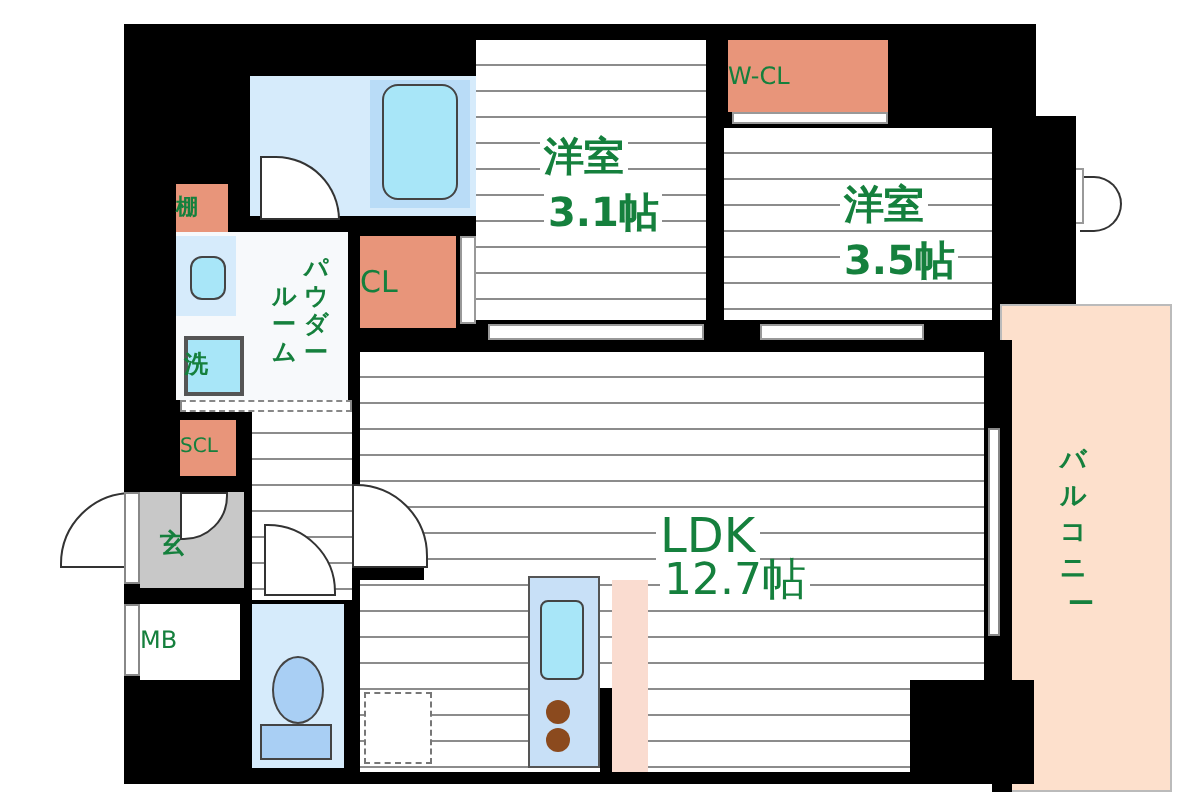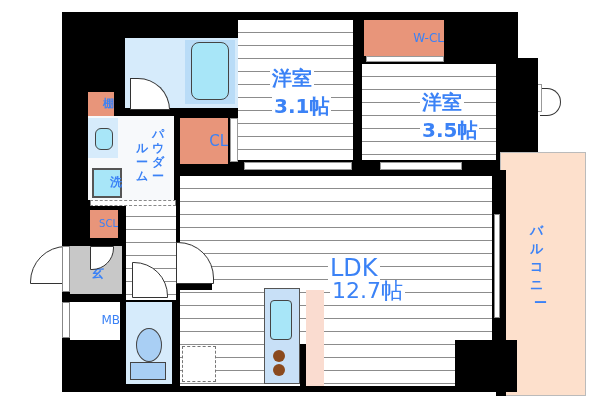--- a/index.html
+++ b/index.html
@@ -3,21 +3,21 @@
 <meta charset="utf-8">
 <style>
   html, body { margin:0; padding:0; background:#ffffff; }
   body { width:600px; height:404px; position:relative; overflow:hidden; font-family:"DejaVu Sans", sans-serif; }
   .abs { position:absolute; box-sizing:border-box; }
   .wall { background:#000; }
   .floor { background:#fff;
     background-image: repeating-linear-gradient(to bottom, #ffffff 0px, #ffffff 12px, #8c8c8c 12px, #8c8c8c 13px); }
   .wet { background:#d6ebfb; }
   .storage { background:#e8957a; }
-  .lbl { position:absolute; color:#3b82f6; font-weight:bold; text-align:right; line-height:1; }
+  .lbl { position:absolute; color:#15803d; font-weight:bold; text-align:left; line-height:1; }
   .lblbg { background:#fff; padding:0 2px; }
   .door { position:absolute; border:1px solid #333; background:#fff; }
 </style>
 </head>
 <body>
 
 <div class="abs wall" style="left:62px;top:12px;width:436px;height:380px;"></div>
 <div class="abs wall" style="left:498px;top:12px;width:20px;height:46px;"></div>
 <div class="abs wall" style="left:498px;top:58px;width:20px;height:130px;"></div>
 

